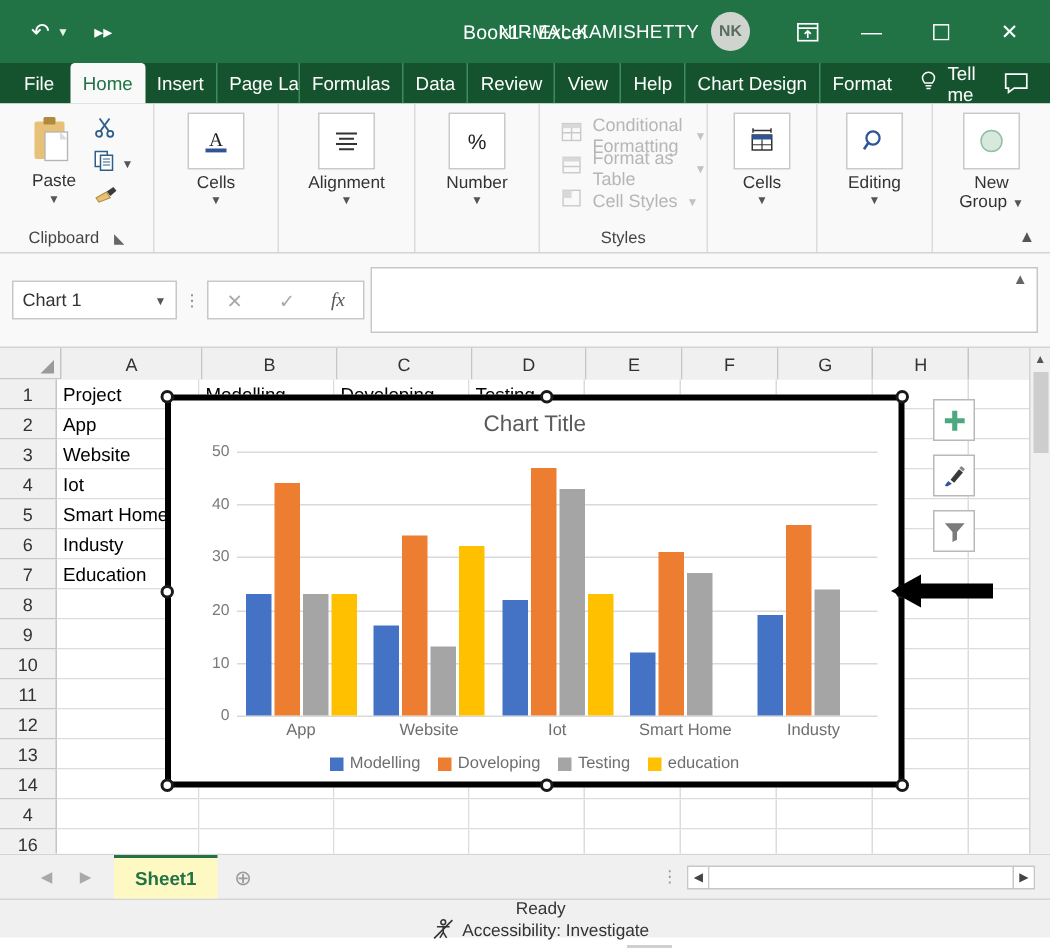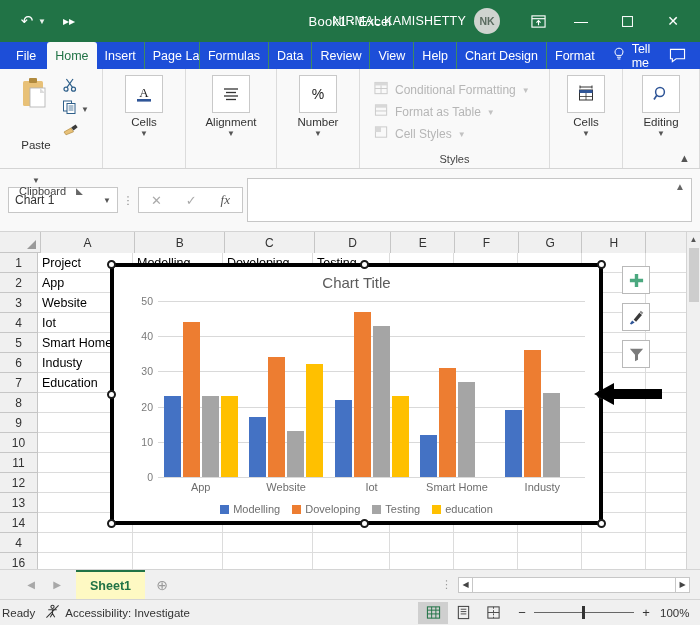--- a/index.html
+++ b/index.html
@@ -35,21 +35,21 @@
   }
   .tb-btn{
     width:46px;height:32px;display:flex;align-items:center;justify-content:center;
     font-size:14px;color:#fff;
   }
   .tb-btn.ribbon-opt{ width:40px; font-size:14px; }
   .tb-btn svg{ display:block; }
 
   
   .tabstrip{
-    height:27px; background:#1d4ed8; display:flex; align-items:stretch;
+    height:27px; background:#14532d; display:flex; align-items:stretch;
     font-size:12.5px; color:#fff; position:relative;
   }
   .tab{
     display:flex;align-items:center;padding:0 8px; white-space:nowrap;
     border-right:1px solid #3f8a60; cursor:default;
   }
   .tab:first-child{ border-right:none; padding:0 11px 0 16px;}
   .tab.active{
     background:#f9f9f9; color:#217346; border-right:none;
     border-top-left-radius:3px;border-top-right-radius:3px;
@@ -70,21 +70,21 @@
   .rgroup:last-child{ border-right:none; }
   .rgroup-body{ flex:1; display:flex; align-items:flex-start; padding-top:6px; }
   .rgroup-label{
     height:18px; font-size:11px; color:#444; text-align:center;
     display:flex; align-items:center; justify-content:center; gap:10px;
   }
 
   
   .g-clip{ width:103px; }
   .clip-inner{ display:flex; width:100%; padding-left:10px; }
-  .paste-col{ display:flex; flex-direction:column; align-items:center; width:52px;gap:24px; }
+  .paste-col{ display:flex; flex-direction:column; align-items:center; width:52px; }
   .paste-ico{ width:40px; height:40px; position:relative; }
   .paste-lbl{ font-size:11.5px; color:#333; line-height:13px; }
   .mini-caret{ font-size:8px; color:#555; line-height:9px; }
   .clip-small{ display:flex; flex-direction:column; align-items:flex-start; gap:2px; padding-top:2px;}
   .clip-row{ display:flex; align-items:center; gap:3px; height:20px;}
   .dlg-launch{ font-size:9px; color:#666; }
 
   
   .gbtn{ width:66px; display:flex; flex-direction:column; align-items:center; }
   .gbtn-box{
@@ -238,21 +238,21 @@
   .hs-arrow{ width:14px;text-align:center;font-size:8px;color:#444;
              background:#fff;border-right:1px solid #c7c7c7;height:100%;
              display:flex;align-items:center;justify-content:center;}
   .hs-arrow.r{ border-right:none;border-left:1px solid #c7c7c7; margin-left:auto;}
   .hs-track{ flex:1;height:100%;background:#fff; }
 
   
   .statusbar{
     height:26px; background:#f0f0f0; border-top:1px solid #d4d4d4;
     display:flex; align-items:center; font-size:11.5px; color:#333;
-    padding-left:2px; gap:10px;
+    padding-left:21px; flex-direction:column;
   }
   .st-acc{ display:flex; align-items:center; gap:5px; }
   .st-right{ margin-left:auto; display:flex; align-items:center; }
   .viewbtn{
     width:30px;height:22px;display:flex;align-items:center;justify-content:center;
   }
   .viewbtn.active{ background:#cfcfcf; }
   .zoomctl{ display:flex;align-items:center;gap:6px; padding:0 8px; }
   .zoom-minus,.zoom-plus{ font-size:13px;color:#333;width:12px;text-align:center;}
   .zoom-track{ width:100px;height:1px;background:#666;position:relative; }
@@ -499,20 +499,37 @@
             <line x1="6.8" y1="12.3" x2="4" y2="16.5" stroke="#2f5597" stroke-width="1.7"></line>
           </svg>
         </div>
         <div class="gbtn-lbl">Editing</div>
         <div class="mini-caret">▼</div>
       </div>
     </div>
     <div class="rgroup-label"></div>
   </div>
 
+  <div class="rgroup" style="border-right:none;">
+    <div class="rgroup-body" style="padding-left:8px;padding-right:8px;">
+      <div class="gbtn" style="width:62px;">
+        <div class="gbtn-box">
+          <svg width="22" height="22" viewBox="0 0 22 22">
+            <circle cx="11" cy="11" r="7" fill="#d7e8dd" stroke="#8fbfa3" stroke-width="1"></circle>
+          </svg>
+        </div>
+        <div class="gbtn-lbl">New</div>
+        <div class="gbtn-lbl">
+          <span>Group</span>
+          <span class="mini-caret">▼</span>
+        </div>
+      </div>
+    </div>
+    <div class="rgroup-label"></div>
+  </div>
 
   <div class="ribbon-collapse">▲</div>
 </div>
 
 <div class="fbar">
   <div class="namebox">
     <span class="nb-txt">Chart 1</span>
     <span class="nb-caret">▼</span>
   </div>
   <div class="fbar-dots">⋮</div>

